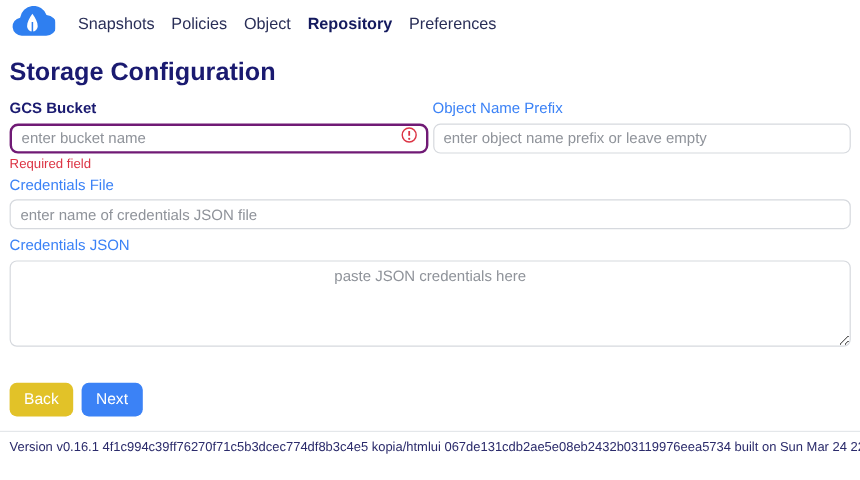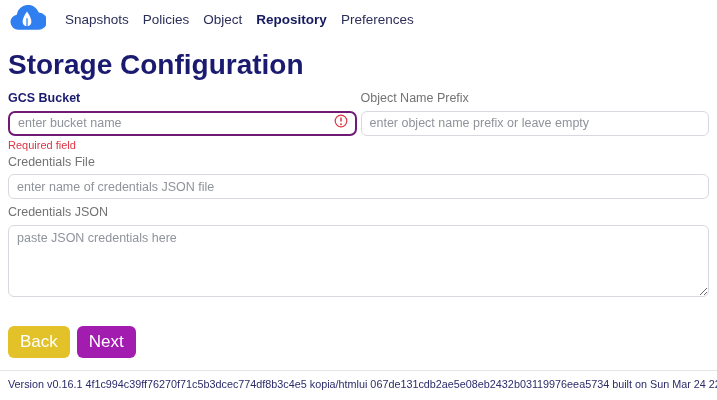--- a/index.html
+++ b/index.html
@@ -15,49 +15,49 @@
   .brand{display:flex;align-items:center;cursor:pointer;}
   .brand svg{width:38px;height:28px;display:block;}
   .nav-links{display:flex;align-items:flex-end;margin-left:12px;}
   .nav-link{
     font-size:13.5px;color:#2a2f58;text-decoration:none;
     padding:4px 7px;cursor:pointer;white-space:nowrap;
   }
   .nav-link.active{font-weight:bold;color:#141a5e;}
   
   .main{padding:0 8px;}
-  .page-title{font-size:28px;font-weight:700;color:#1a1a70;margin:12px 0 8px 0;}
+  .page-title{font-size:21px;font-weight:700;color:#1a1a70;margin:12px 0 8px 0;}
   .row-2col{display:grid;grid-template-columns:1fr 1fr;column-gap:4px;align-items:start;}
   .field{margin:0;}
-  .field-label{display:block;font-size:12.5px;color:#737373;margin:2px 0 4px 0;line-height:1.25;}
+  .field-label{display:block;font-size:12.5px;color:#3b82f6;margin:2px 0 4px 0;line-height:1.25;}
   .field-label.required{font-weight:700;color:#1a1a70;}
   .text-input, .text-area{
     width:100%;box-sizing:border-box;
     border:1px solid #d6d9de;border-radius:6px;
     font-family:"Liberation Sans", sans-serif;
     font-size:12.5px;color:#212529;background:#fff;
     padding:4px 8px;outline:none;
   }
   .text-input{height:25px;}
   .text-input::placeholder,.text-area::placeholder{color:#8f939a;opacity:1;}
   .invalid-wrap{position:relative;}
   .text-input.invalid{border:2px solid #701a75;border-radius:7px;padding-right:30px;}
   .error-icon{position:absolute;right:9px;top:50%;transform:translateY(-50%);display:block;}
   .error-text{color:#dc3545;font-size:11px;line-height:1.2;margin:3px 0 1px 0;}
   .mt-row{margin-top:6px;}
-  .text-area{height:72px;resize:both;line-height:1.35;}
+  .text-area{height:72px;resize:both;line-height:1.35;text-align:center;}
   
   .btn-row{display:flex;gap:7px;margin-top:25px;}
   .btn{
     border:none;border-radius:6px;cursor:pointer;
     font-family:"Liberation Sans", sans-serif;
-    font-size:17px;padding:6px 12px;color:#ffffff;line-height:1.2;
+    font-size:13px;padding:6px 12px;color:#ffffff;line-height:1.2;
   }
   .btn-back{background:#e2c228;}
-  .btn-next{background:#a21caf;}
+  .btn-next{background:#3b82f6;}
   
   .divider{border:none;border-top:1px solid #e4e7ea;margin:12px 0 0 0;}
   .footer-text{
     padding:7px 8px;font-size:10.8px;color:#2b2b6b;white-space:nowrap;
   }
 </style>
 </head>
 <body>
 
 <nav class="navbar">

